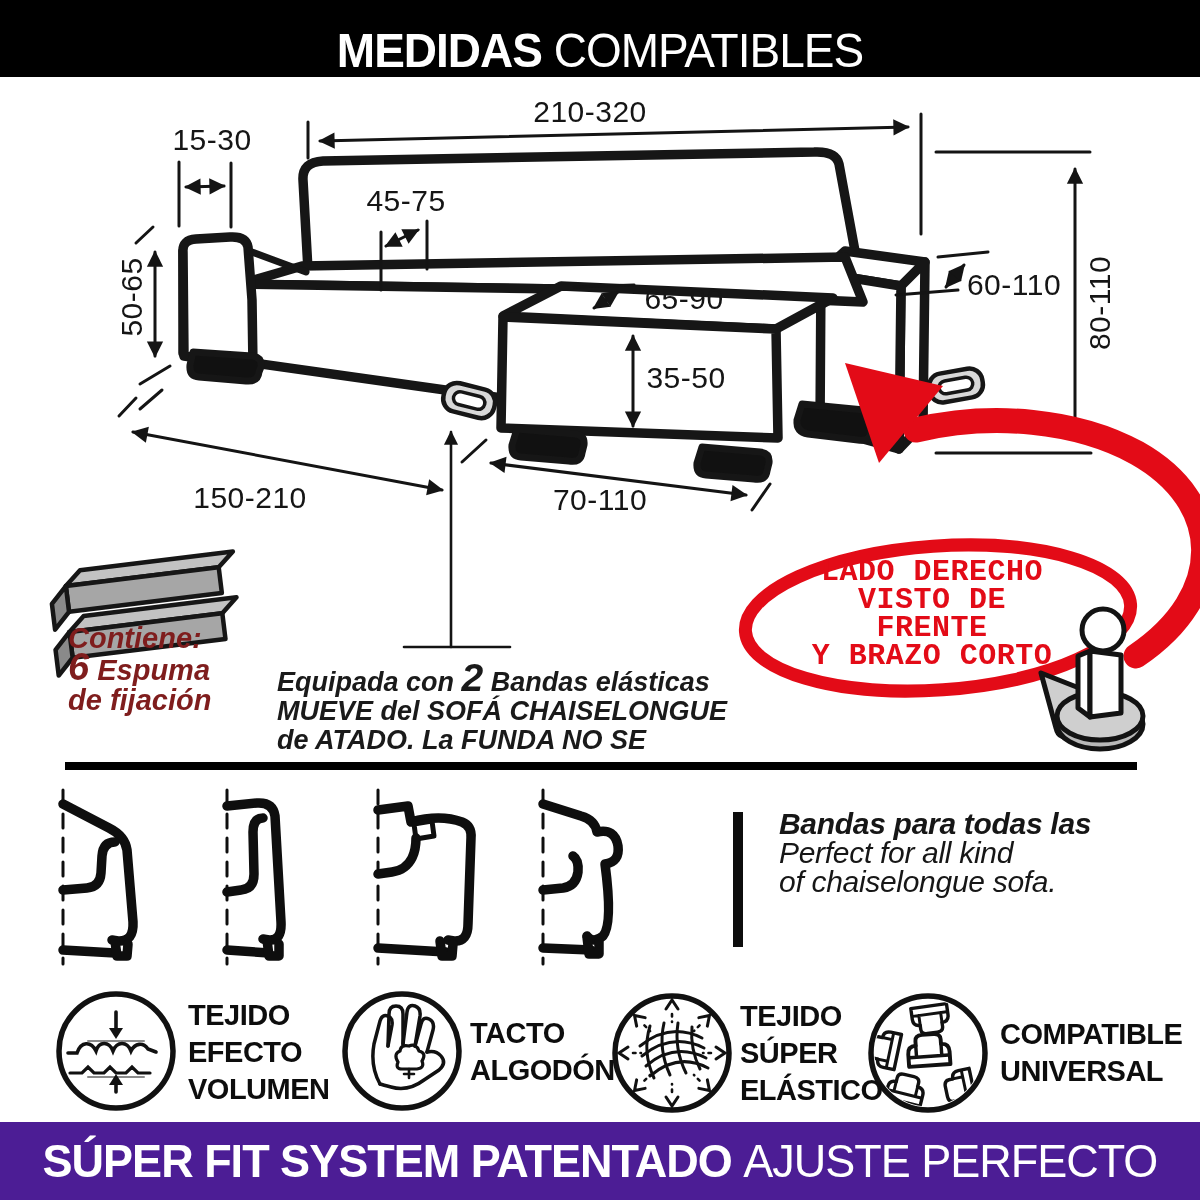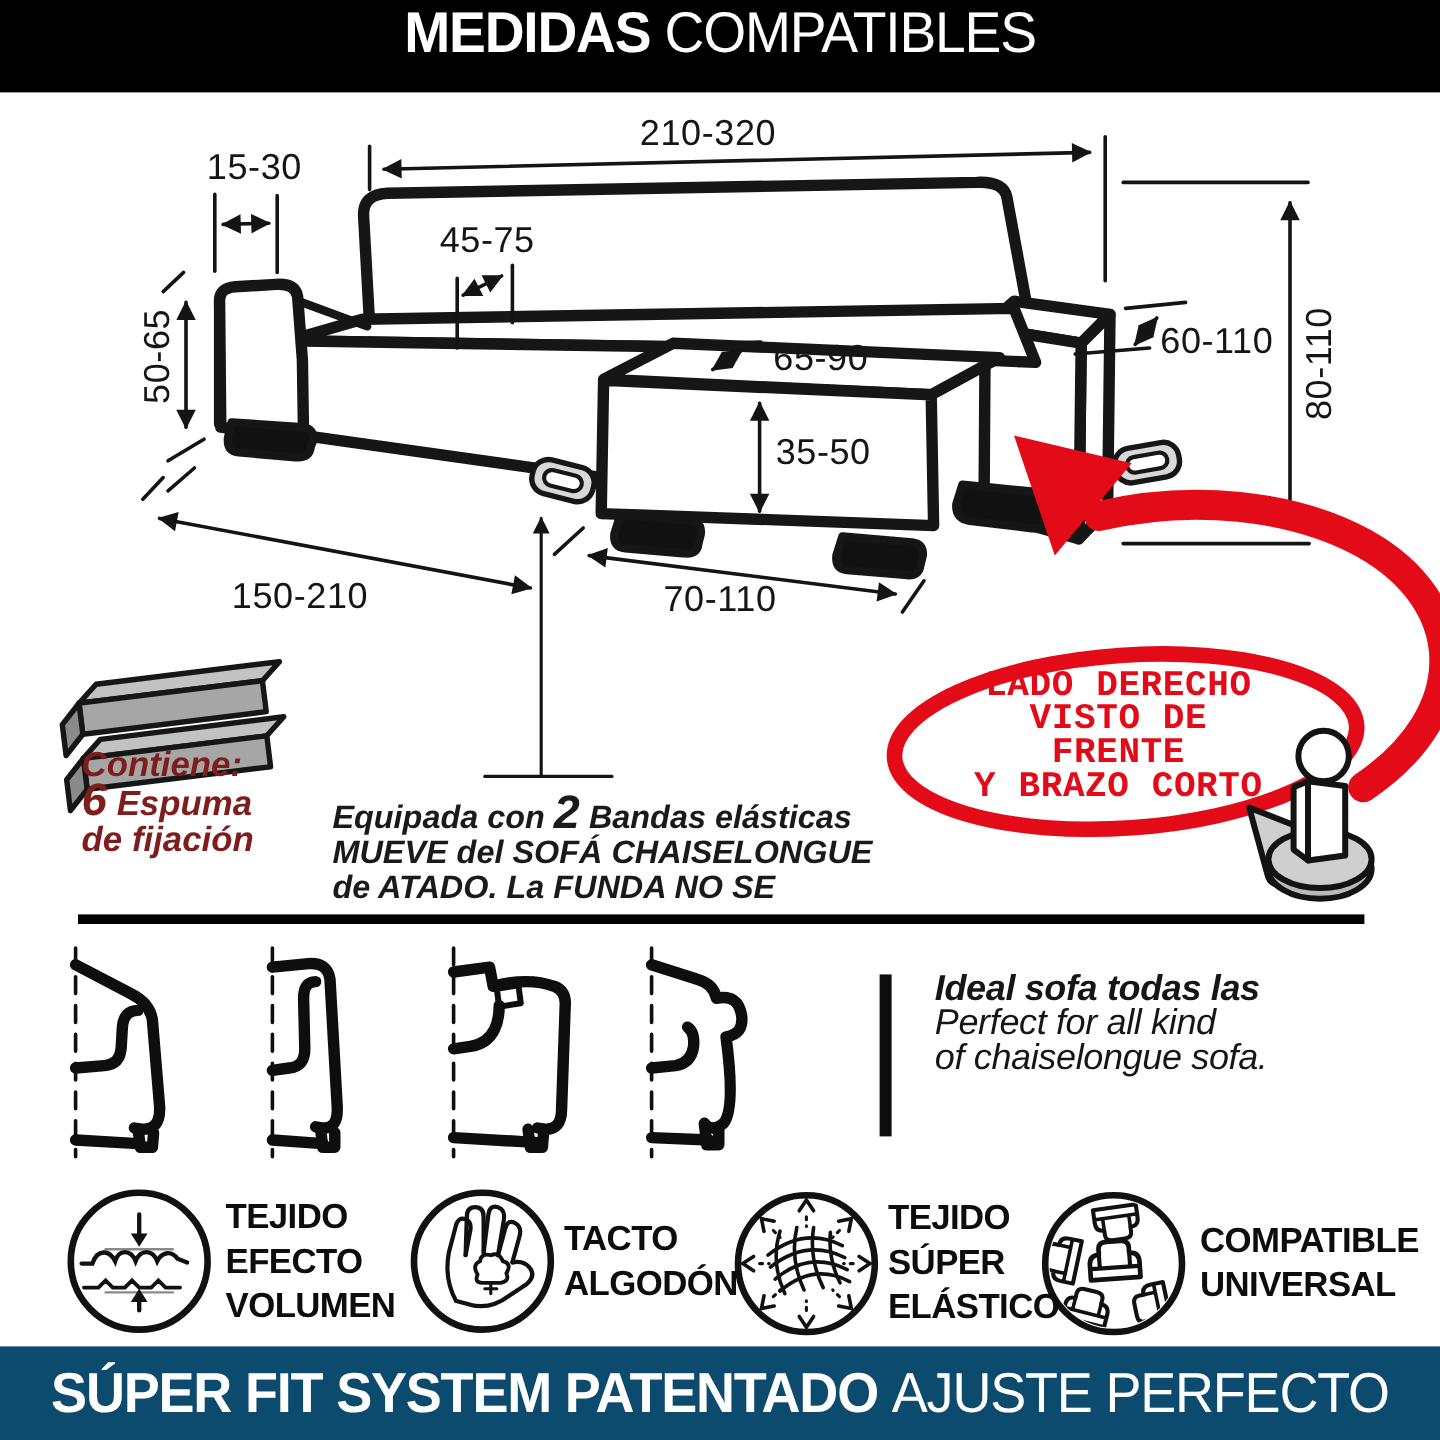--- a/index.html
+++ b/index.html
@@ -1,21 +1,21 @@
 <!DOCTYPE html>
 <html><head>
 <meta charset="utf-8">
 <style>
   html,body{margin:0;padding:0;background:#fff;}
   .page{position:relative;width:1200px;height:1200px;background:#fff;overflow:hidden;
         font-family:"Liberation Sans",sans-serif;color:#141414;}
   
   .topbar{position:absolute;left:0;top:0;width:1200px;height:77px;background:#000;
-          display:flex;align-items:flex-start;justify-content:center;}
-  .botbar{position:absolute;left:0;top:1122px;width:1200px;height:78px;background:#0c4a6e;
+          display:flex;align-items:flex-end;justify-content:center;}
+  .botbar{position:absolute;left:0;top:1122px;width:1200px;height:78px;background:#4c1d95;
           display:flex;align-items:center;justify-content:center;}
   .bartext{color:#fff;font-size:46px;letter-spacing:-1px;white-space:pre;transform:scaleY(1.04);}
   .bartext .b{font-weight:bold;}
   .bartext .l{font-weight:normal;}
   .botbar .bartext{font-size:45px;}
   
   svg.canvas{position:absolute;left:0;top:0;}
   
   .dim{position:absolute;font-size:30px;letter-spacing:.5px;color:#151515;white-space:nowrap;
        transform:translate(-50%,-50%);}
@@ -310,21 +310,21 @@
     <div>de fijación</div>
   </div>
 
   <div class="equipada">
     <div><span>Equipada con </span><span class="big">2</span><span> Bandas elásticas</span></div>
     <div>MUEVE del SOFÁ CHAISELONGUE</div>
     <div>de ATADO. La FUNDA NO SE</div>
   </div>
 
   <div class="ideal">
-    <div class="b">Ideal sofa todas las</div>
+    <div class="b">Bandas para todas las</div>
     <div>Perfect for all kind</div>
     <div>of chaiselongue sofa.</div>
   </div>
 
   <div class="featlabel" style="left:188px;top:1052px;">TEJIDO
 EFECTO
 VOLUMEN</div>
   <div class="featlabel" style="left:470px;top:1052px;">TACTO
 ALGODÓN</div>
   <div class="featlabel" style="left:740px;top:1053px;">TEJIDO

